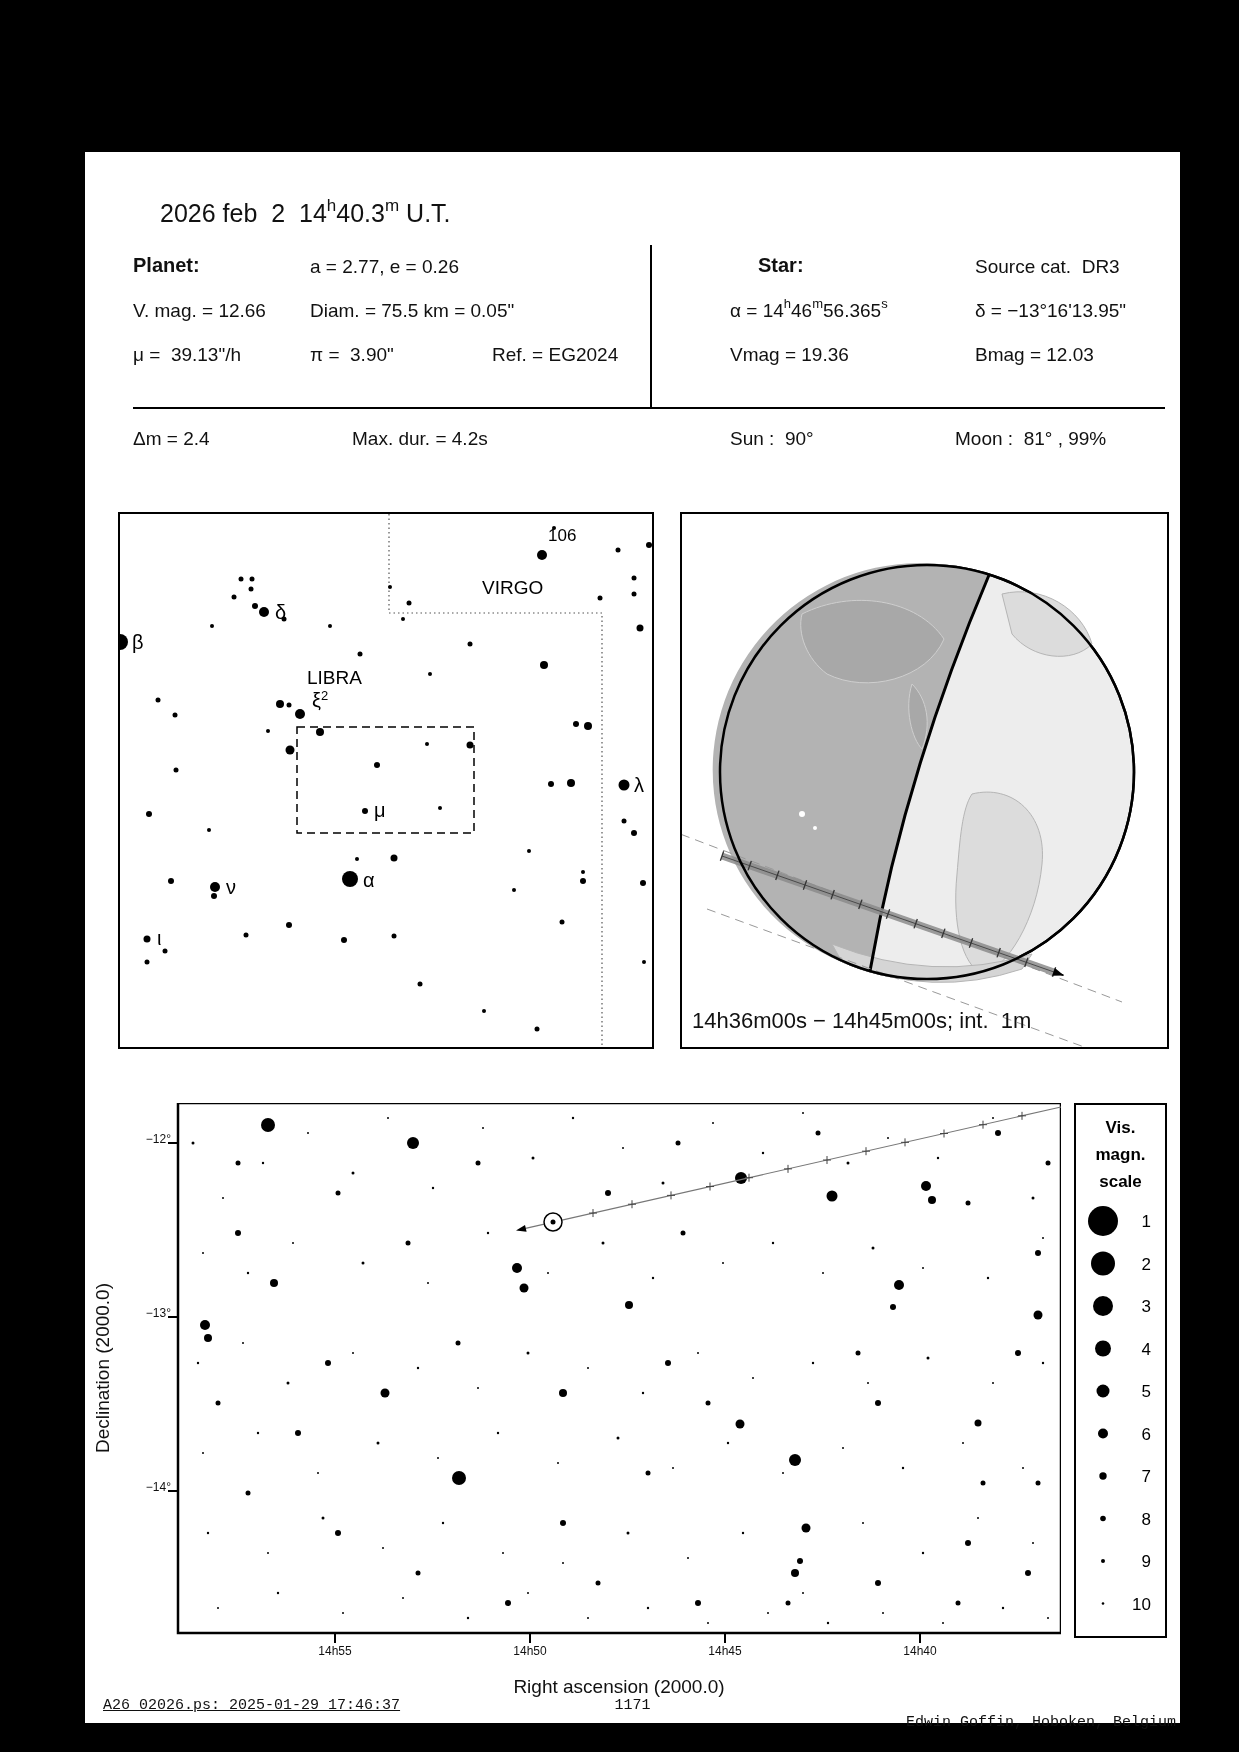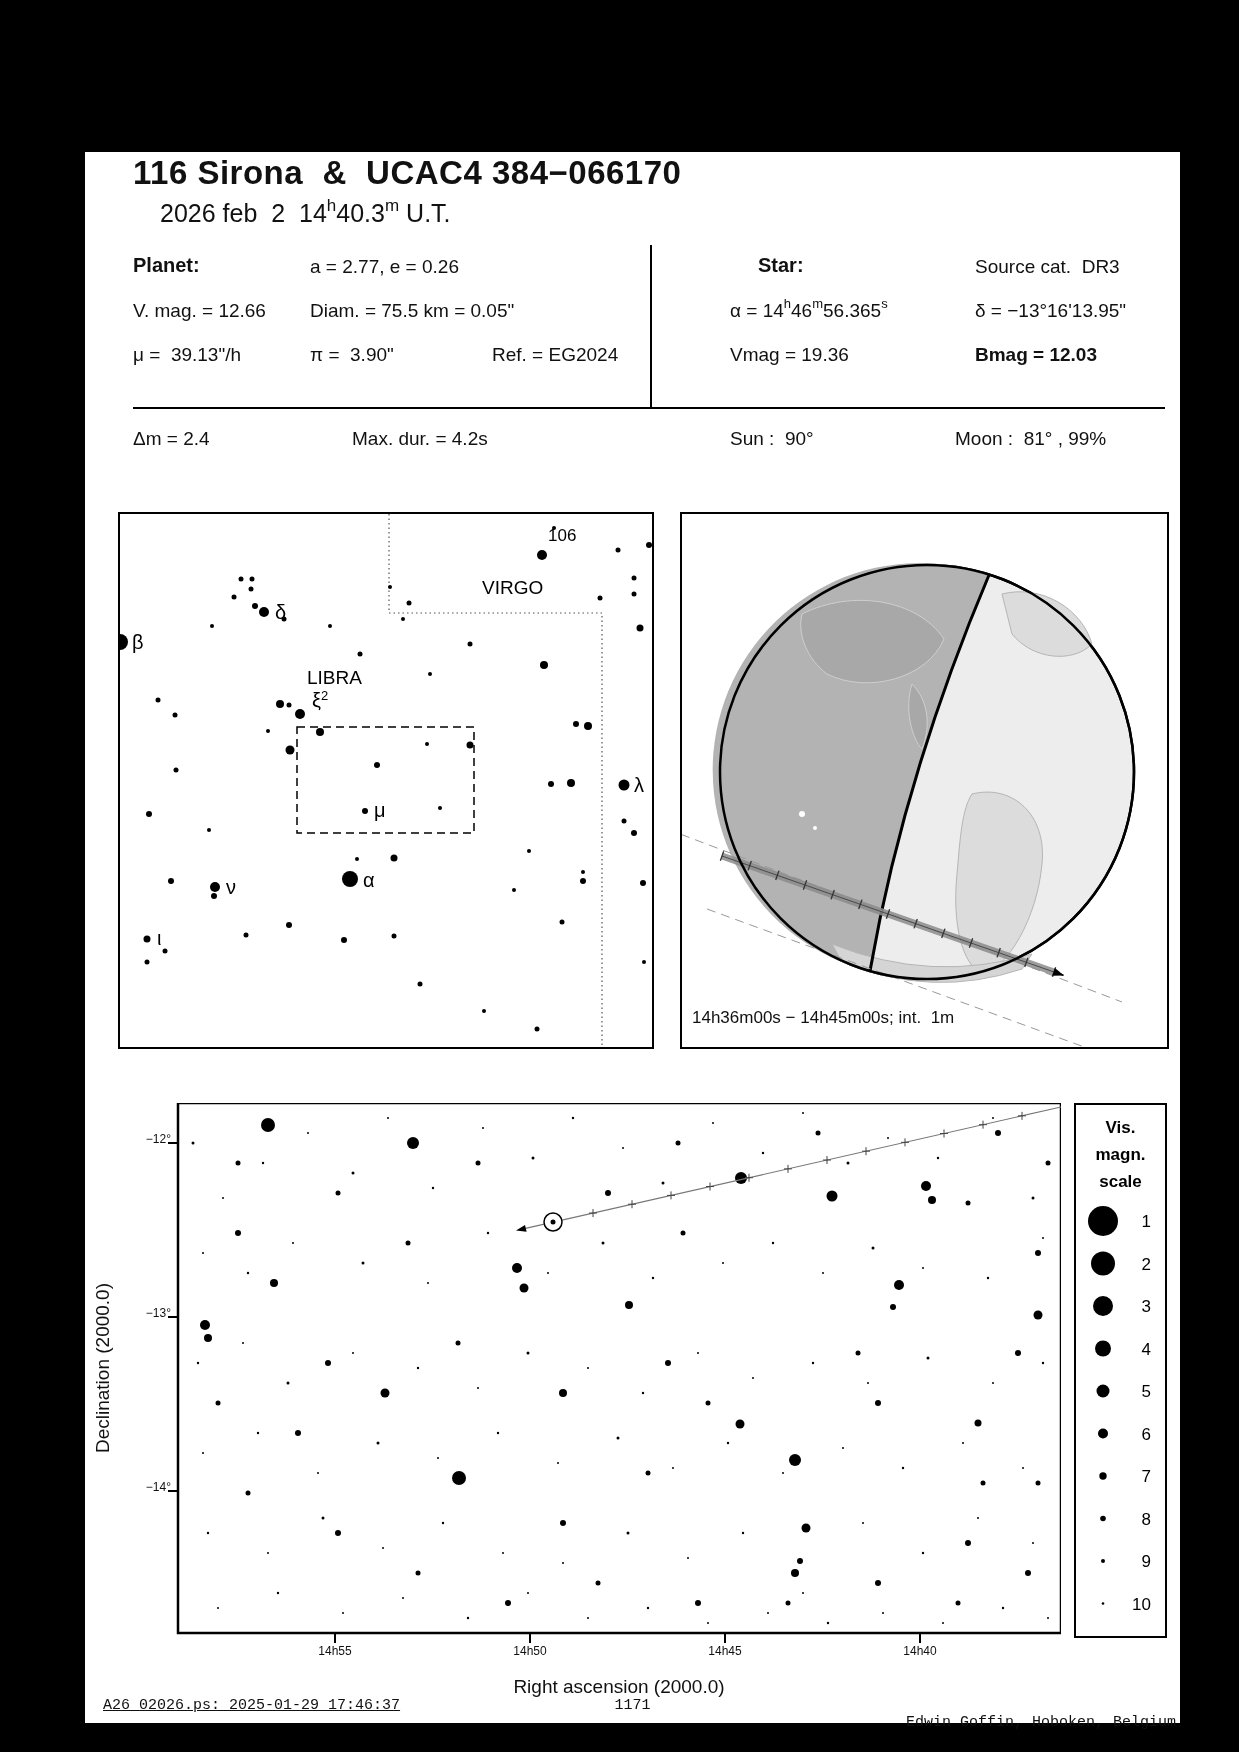--- a/index.html
+++ b/index.html
@@ -14,46 +14,45 @@
   .cell{font-size:19px;}
   .cell sup{font-size:13px;position:relative;top:-2px;}
   .bold{font-weight:bold;font-size:20px;}
   .vdiv{width:2px;background:#000;}
   .rule{height:2px;background:#000;}
   .panel{border:2px solid #000;background:#fff;}
   svg text{font-family:"Liberation Sans","DejaVu Sans",sans-serif;fill:#000;}
   .ticklabel{font-size:12px;}
   .axislabel{font-size:19px;}
   .mono{font-family:"Liberation Mono","DejaVu Sans Mono",monospace;font-size:15px;}
-  .caption{font-size:17px;}
+  .caption{font-size:22px;}
 </style>
 </head>
 <body>
 
 <div class="page">
 
-  <div class="abs title t" style="left:48px;top:2px;">116 Sirona  &amp;  UCAC4 384−066170</div>
   <div class="abs subtitle t" style="left:75px;top:46px;"><span>2026 feb  2  14</span><sup>h</sup><span>40.3</span><sup>m</sup><span> U.T.</span></div>
 
   <div class="abs cell bold t" style="left:48px;top:102px;">Planet:</div>
   <div class="abs cell t" style="left:225px;top:104px;">a = 2.77, e = 0.26</div>
   <div class="abs cell t" style="left:48px;top:148px;">V. mag. = 12.66</div>
   <div class="abs cell t" style="left:225px;top:148px;">Diam. = 75.5 km = 0.05"</div>
   <div class="abs cell t" style="left:48px;top:192px;">μ =  39.13"/h</div>
   <div class="abs cell t" style="left:225px;top:192px;">π =  3.90"</div>
   <div class="abs cell t" style="left:407px;top:192px;">Ref. = EG2024</div>
 
   <div class="abs vdiv" style="left:565px;top:93px;height:163px;"></div>
 
   <div class="abs cell bold t" style="left:645px;top:102px;margin-left:28px;">Star:</div>
   <div class="abs cell t" style="left:890px;top:104px;">Source cat.  DR3</div>
   <div class="abs cell t" style="left:645px;top:146px;"><span>α = 14</span><sup>h</sup><span>46</span><sup>m</sup><span>56.365</span><sup>s</sup></div>
   <div class="abs cell t" style="left:890px;top:148px;">δ = −13°16'13.95"</div>
   <div class="abs cell t" style="left:645px;top:192px;">Vmag = 19.36</div>
-  <div class="abs cell t" style="left:890px;top:192px;font-weight:bold;">Bmag = 12.03</div>
+  <div class="abs cell t" style="left:890px;top:192px;">Bmag = 12.03</div>
 
   <div class="abs rule" style="left:48px;top:255px;width:1032px;"></div>
 
   <div class="abs cell t" style="left:48px;top:276px;">Δm = 2.4</div>
   <div class="abs cell t" style="left:267px;top:276px;">Max. dur. = 4.2s</div>
   <div class="abs cell t" style="left:645px;top:276px;">Sun :  90°</div>
   <div class="abs cell t" style="left:870px;top:276px;">Moon :  81° , 99%</div>
 
   <div class="abs panel" style="left:33px;top:360px;width:532px;height:533px;">
     <svg id="small-svg" width="532" height="533" viewBox="0 0 532 533">

